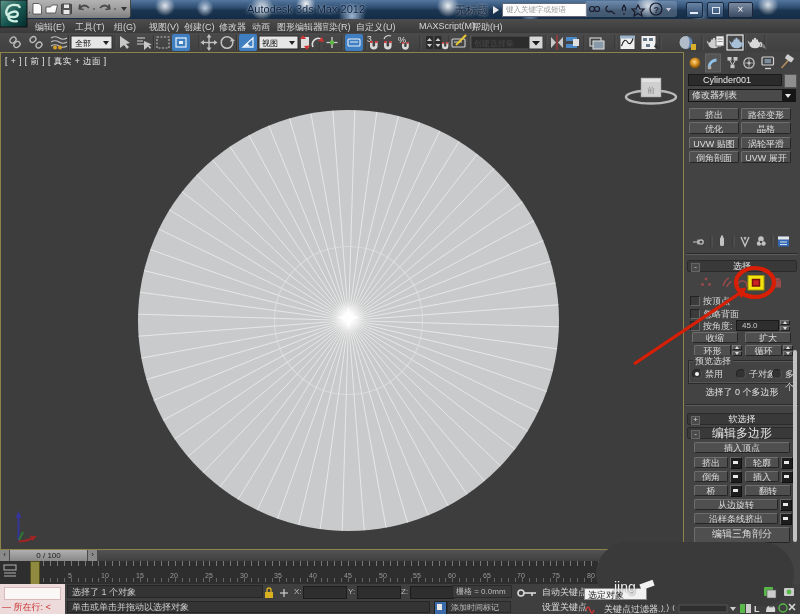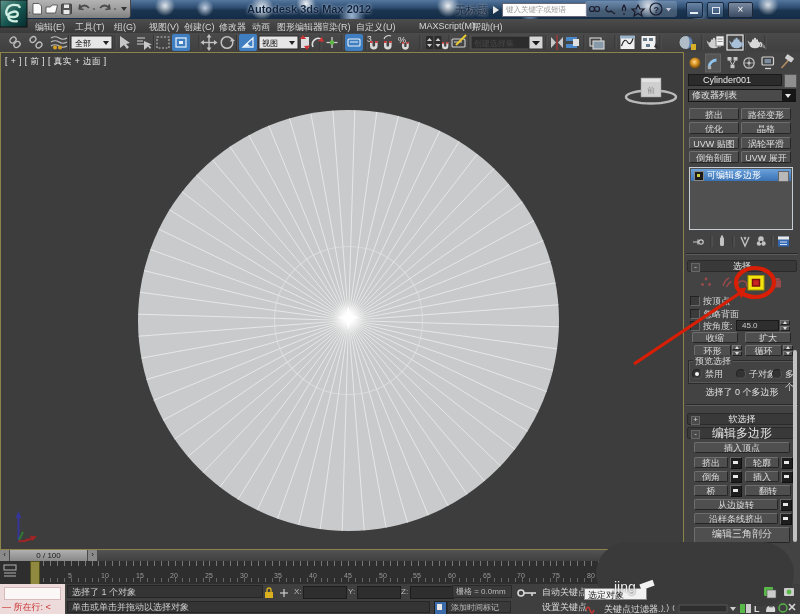--- a/index.html
+++ b/index.html
@@ -17,21 +17,21 @@
 <rect x="34.5" y="4" width="10" height="10" rx="1" fill="#555" stroke="#333"></rect>
 <rect x="37" y="4.5" width="5" height="3.5" fill="#e8e8e8" stroke="none"></rect>
 <rect x="36.5" y="10" width="6" height="4" fill="#e8e8e8" stroke="none"></rect>
 </g>
 <path d="M62,8 q-4,-4.5 -8,-1 l-1.5,1.5 m0.5,-4 l-0.7,4.2 l4.2,0.6" fill="none" stroke="#4a4a4a" stroke-width="1.8"></path>
 <circle cx="67" cy="9" r="1.1" fill="#666"></circle>
 <path d="M73,8 q4,-4.5 8,-1 l1.5,1.5 m-0.5,-4 l0.7,4.2 l-4.2,0.6" fill="none" stroke="#4a4a4a" stroke-width="1.8"></path>
 <circle cx="88" cy="9" r="1.1" fill="#666"></circle>
 <polygon points="94,7 100,7 97,11" fill="#333"></polygon>
 </svg>
-<span style="position:absolute;left:247px;top:3px;font-size:11px;color:#10213a;font-weight:bold;text-shadow:0 0 2px rgba(200,220,245,.75),0 0 4px rgba(180,205,235,.45)">Autodesk 3ds Max  2012</span>
+<span style="position:absolute;left:247px;top:3px;font-size:11px;color:#10213a;font-weight:normal;text-shadow:0 0 2px rgba(200,220,245,.75),0 0 4px rgba(180,205,235,.45)">Autodesk 3ds Max  2012</span>
 <span style="position:absolute;left:455px;top:3px;font-size:11px;color:#15263f;text-shadow:0 0 3px rgba(255,255,255,.8)">无标题</span>
 <polygon style="position:absolute"></polygon>
 <svg width="14" height="14" style="position:absolute;left:489px;top:3px">
     <polygon points="4,3 10,7 4,11" fill="#e8e8e8"></polygon>
   </svg>
 <div style="position:absolute;left:502px;top:3px;width:80px;height:12px;background:#fdfdfd;border:1px solid #667;font-size:7.5px;color:#999;line-height:12px;padding-left:3px">键入关键字或短语</div>
 <div style="position:absolute;left:585px;top:1px;width:92px;height:16px;background:rgba(185,200,220,.28);border-radius:3px"></div>
 <svg width="90" height="17" style="position:absolute;left:586px;top:1px">
 <g stroke="#1a1a2a" stroke-width="1.2" fill="none">
 <circle cx="6" cy="8" r="2.5"></circle>
@@ -443,29 +443,20 @@
         <div style="position:absolute;left:3px;top:4px;border-left:3.5px solid transparent;border-right:3.5px solid transparent;border-top:4px solid #e8e8e8"></div>
       </div></div>
     <div class="btn" style="left:5px;top:56.0px;width:50px;height:12px;line-height:12px;font-size:9px">挤出</div>
     <div class="btn" style="left:57px;top:56.0px;width:50px;height:12px;line-height:12px;font-size:9px">路径变形</div>
     <div class="btn" style="left:5px;top:70.4px;width:50px;height:12px;line-height:12px;font-size:9px">优化</div>
     <div class="btn" style="left:57px;top:70.4px;width:50px;height:12px;line-height:12px;font-size:9px">晶格</div>
     <div class="btn" style="left:5px;top:84.8px;width:50px;height:12px;line-height:12px;font-size:9px">UVW 贴图</div>
     <div class="btn" style="left:57px;top:84.8px;width:50px;height:12px;line-height:12px;font-size:9px">涡轮平滑</div>
     <div class="btn" style="left:5px;top:99.2px;width:50px;height:12px;line-height:12px;font-size:9px">倒角剖面</div>
     <div class="btn" style="left:57px;top:99.2px;width:50px;height:12px;line-height:12px;font-size:9px">UVW 展开</div>
-    <div style="position:absolute;left:5px;top:115px;width:104px;height:63px;background:#505050;border:1px solid #c9ced4;box-sizing:border-box">
-      <div style="position:absolute;left:1px;top:1px;width:100px;height:12px;background:linear-gradient(180deg,#6aa2dc,#3a72b4)">
-        <div style="position:absolute;left:3px;top:2px;width:8px;height:8px;background:#1a1a1a;border:1px solid #888">
-          <div style="position:absolute;left:2px;top:2px;width:3px;height:3px;background:#cccc44"></div>
-        </div>
-        <span style="position:absolute;left:16px;top:0px;font-size:9px;color:#fff">可编辑多边形</span>
-        <div style="position:absolute;right:2px;top:1.5px;width:9px;height:9px;background:#b8b8b8;border:1px solid #666"></div>
-      </div>
-    </div>
     <div style="position:absolute;left:5px;top:183px;width:104px;height:13px">
       <svg width="104" height="13" style="position:absolute;left:0;top:0">
 <g stroke="#c8c8c8" stroke-width="1.2" fill="none">
 <path d="M4,7 h5 M9,4.5 v5"></path>
           <circle cx="12" cy="7" r="2.2"></circle>
 </g>
 <g>
           <line x1="22" y1="1" x2="22" y2="12" stroke="#333"></line>
           <line x1="23" y1="1" x2="23" y2="12" stroke="#5c5c5c"></line>
         </g>

